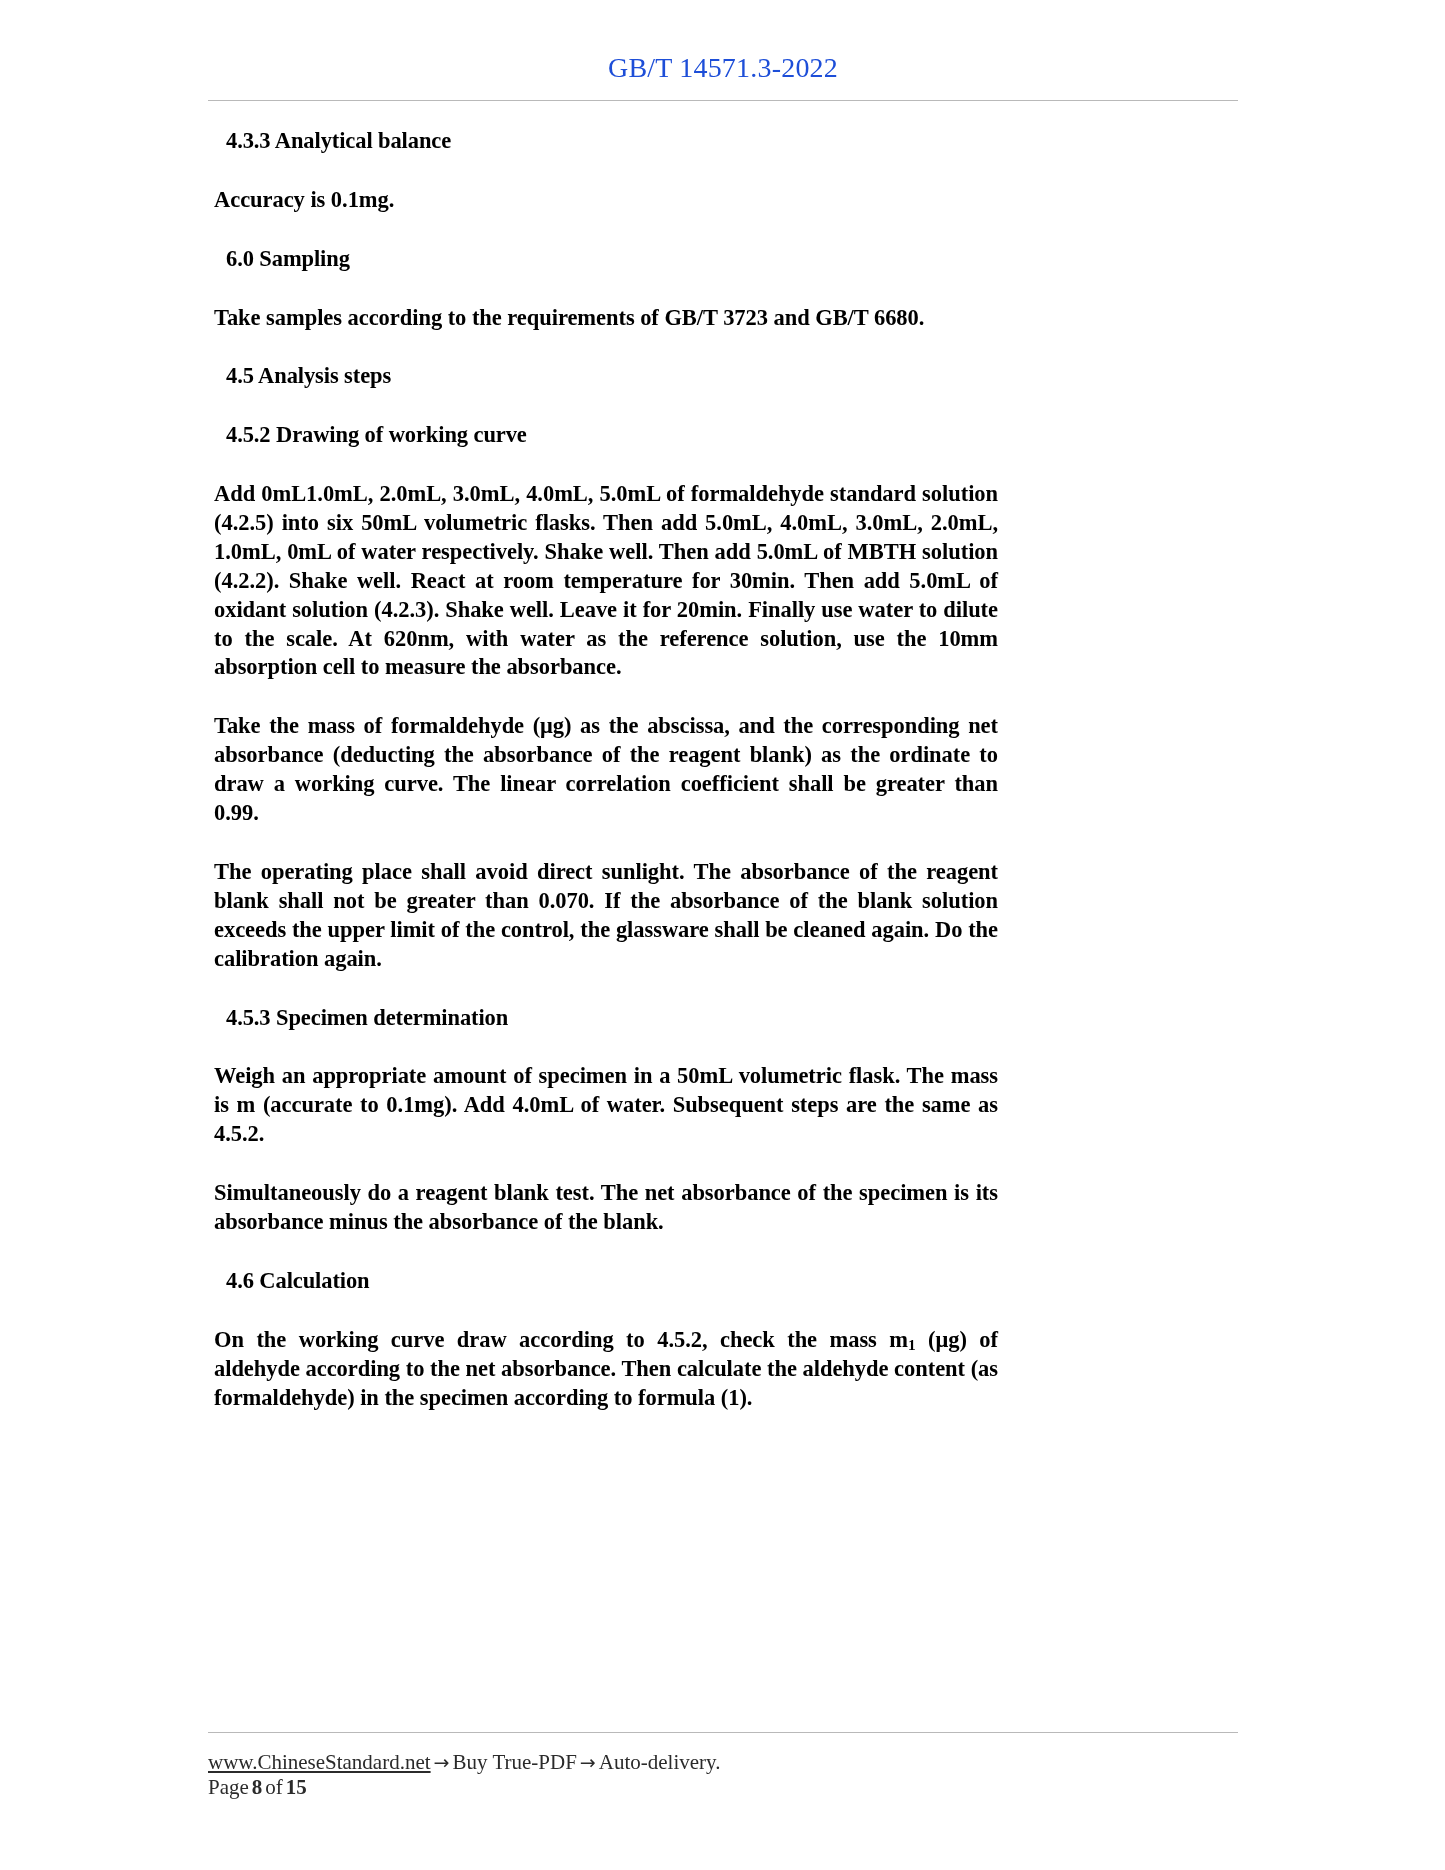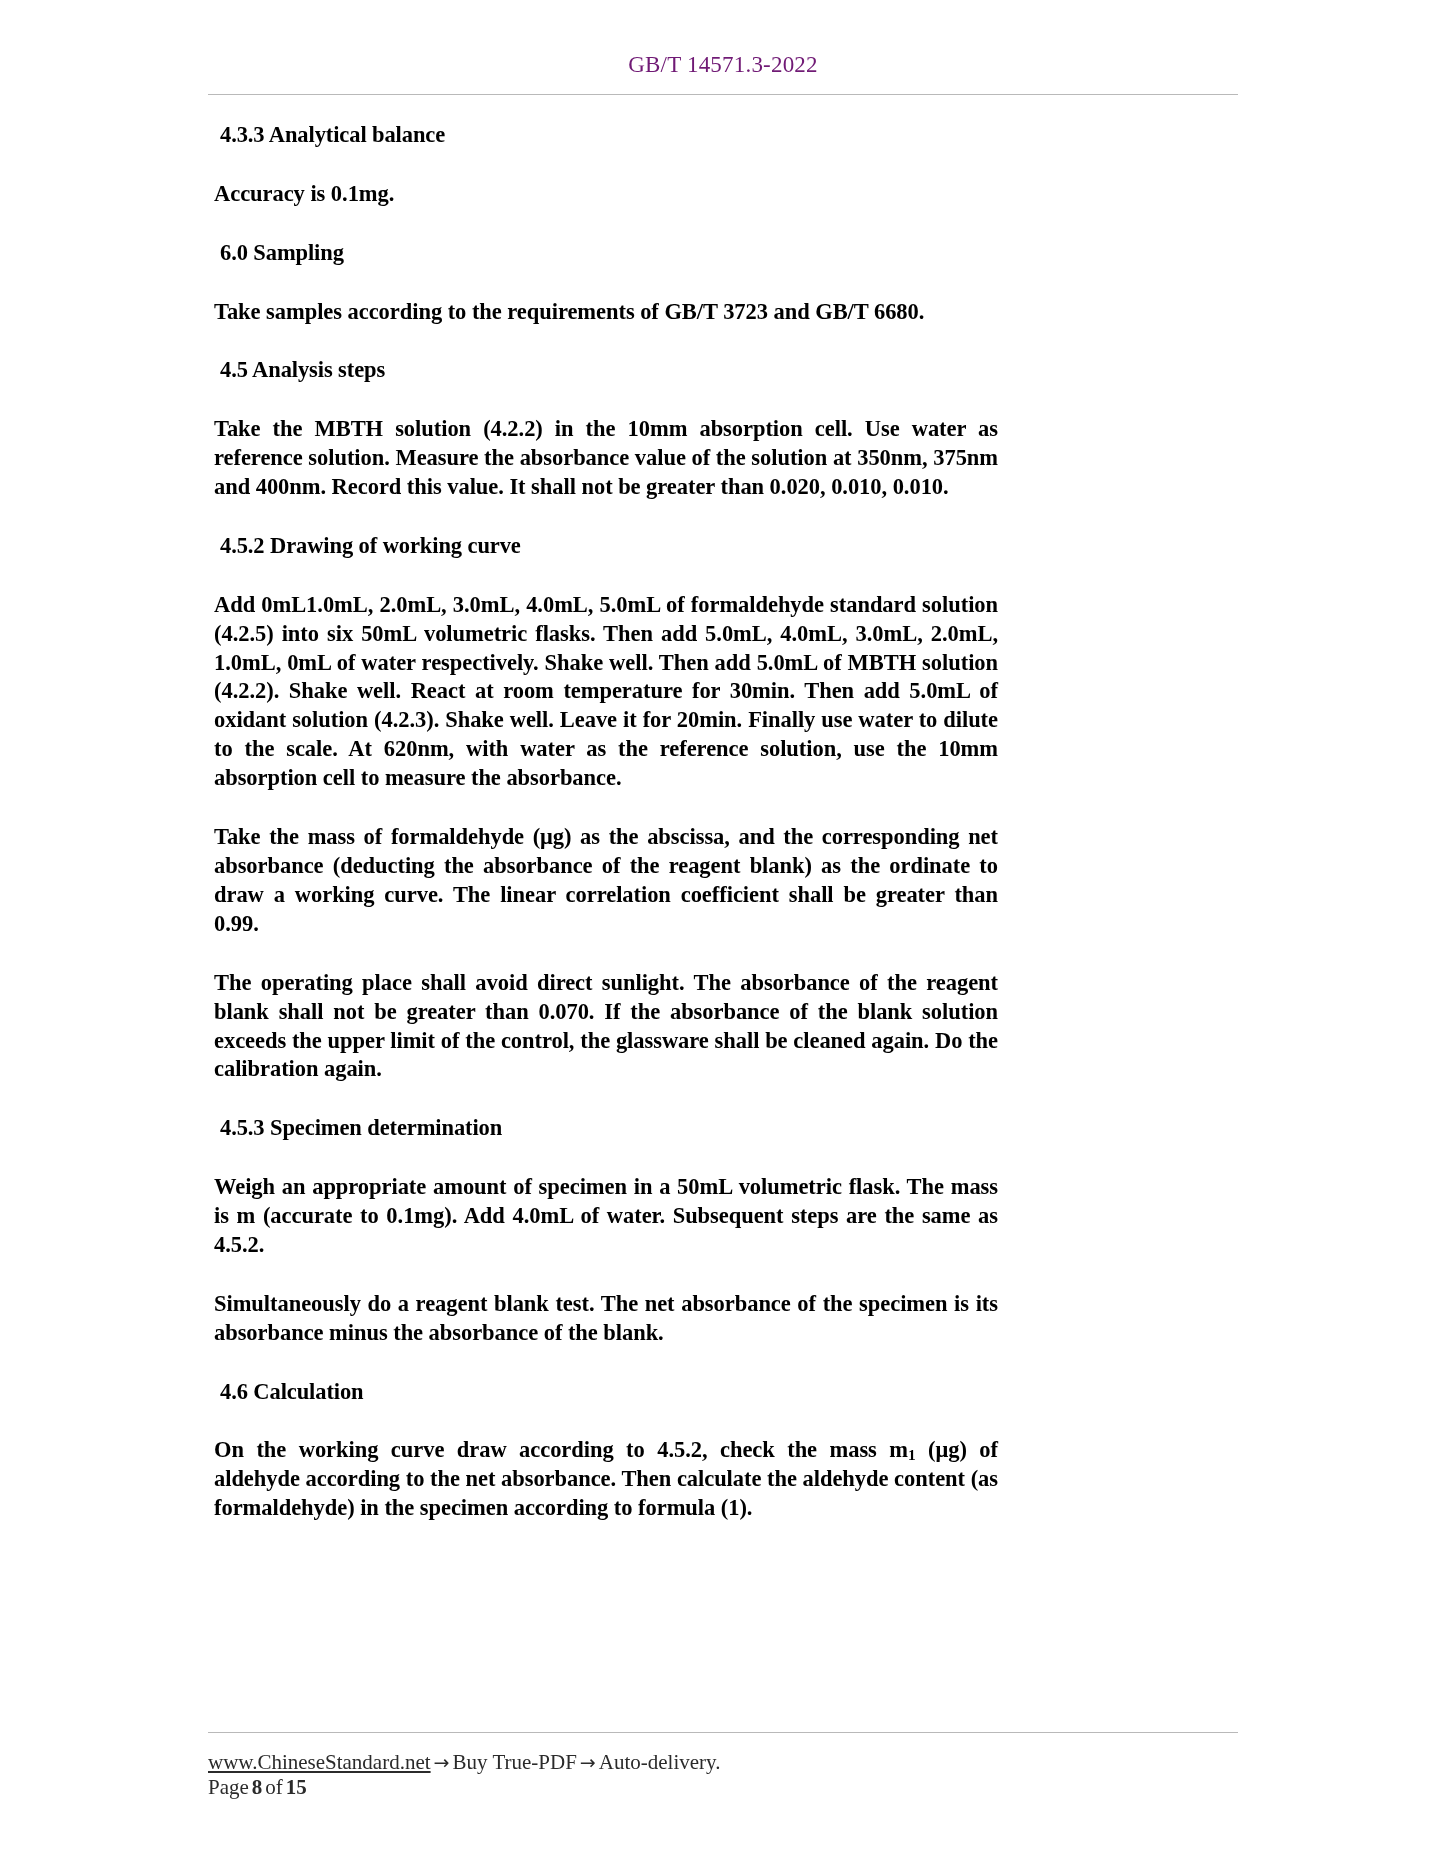--- a/index.html
+++ b/index.html
@@ -23,42 +23,42 @@
   }
   
   .page-header {
     position: absolute;
     left: 208px;
     top: 52px;
     width: 1030px;
   }
   .header-title {
     text-align: center;
-    font-size: 23px;
+    font-size: 28px;
     letter-spacing: 0.2px;
-    color: #701a75;
+    color: #1d4ed8;
     font-family: "Liberation Serif", "DejaVu Serif", serif;
   }
   .header-rule {
     margin-top: 16px;
     border-top: 1px solid #b9b9b9;
     height: 0;
     width: 100%;
   }
   
   .content {
     position: absolute;
     left: 214px;
     top: 115px;
     width: 784px;
   }
   h2.sec-heading {
     font-size: 22.5px;
     font-weight: bold;
-    margin: 6px;
+    margin: 12px;
     padding: 0;
     line-height: 1.28;
     letter-spacing: -0.1px;
   }
   p.body-text {
     font-size: 22.5px;
     font-weight: bold;
     margin: 0;
     padding: 0;
     line-height: 1.285;
@@ -142,23 +142,20 @@
       <h2 class="sec-heading">6.0 Sampling</h2>
     </div>
     <div class="blk">
       <p class="body-text nojust">Take samples according to the requirements of GB/T 3723 and GB/T 6680.</p>
     </div>
 
     <div class="blk">
       <h2 class="sec-heading">4.5 Analysis steps</h2>
     </div>
 
-    <div class="blk">
-      <p class="body-text">Take the MBTH solution (4.2.2) in the 10mm absorption cell. Use water as reference solution. Measure the absorbance value of the solution at 350nm, 375nm and 400nm. Record this value. It shall not be greater than 0.020, 0.010, 0.010.</p>
-    </div>
 
     <div class="blk">
       <h2 class="sec-heading">4.5.2 Drawing of working curve</h2>
     </div>
     <div class="blk">
       <p class="body-text">Add 0mL1.0mL, 2.0mL, 3.0mL, 4.0mL, 5.0mL of formaldehyde standard solution (4.2.5) into six 50mL volumetric flasks. Then add 5.0mL, 4.0mL, 3.0mL, 2.0mL, 1.0mL, 0mL of water respectively. Shake well. Then add 5.0mL of MBTH solution (4.2.2). Shake well. React at room temperature for 30min. Then add 5.0mL of oxidant solution (4.2.3). Shake well. Leave it for 20min. Finally use water to dilute to the scale. At 620nm, with water as the reference solution, use the 10mm absorption cell to measure the absorbance.</p>
     </div>
     <div class="blk">
       <p class="body-text">Take the mass of formaldehyde (μg) as the abscissa, and the corresponding net absorbance (deducting the absorbance of the reagent blank) as the ordinate to draw a working curve. The linear correlation coefficient shall be greater than 0.99.</p>
     </div>

